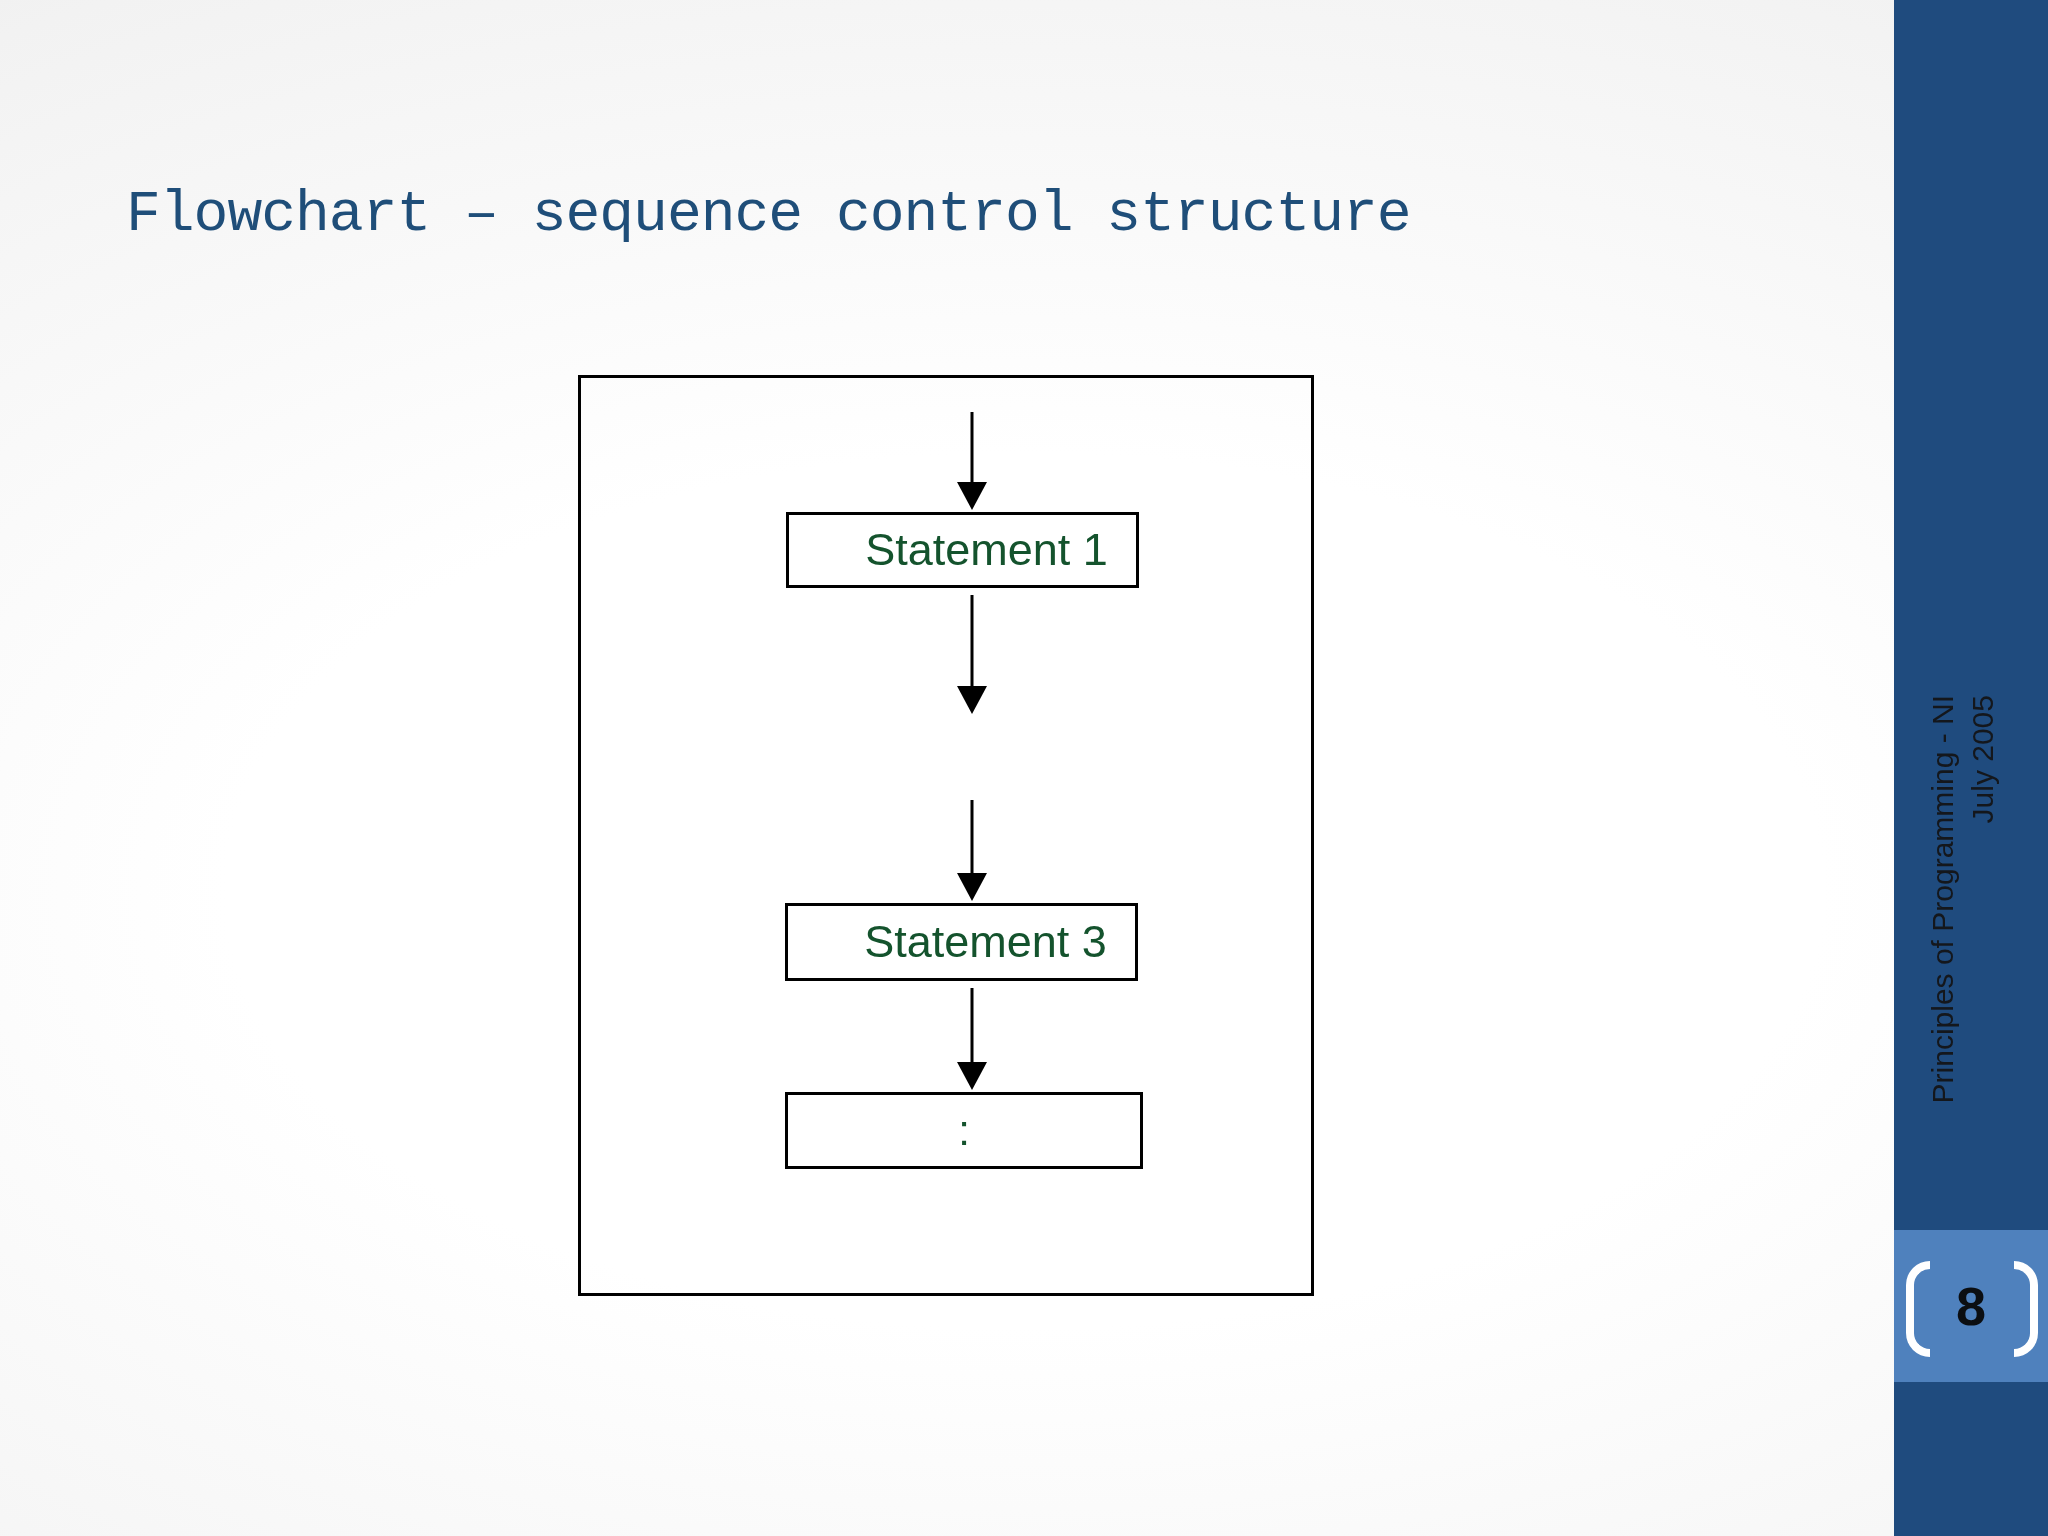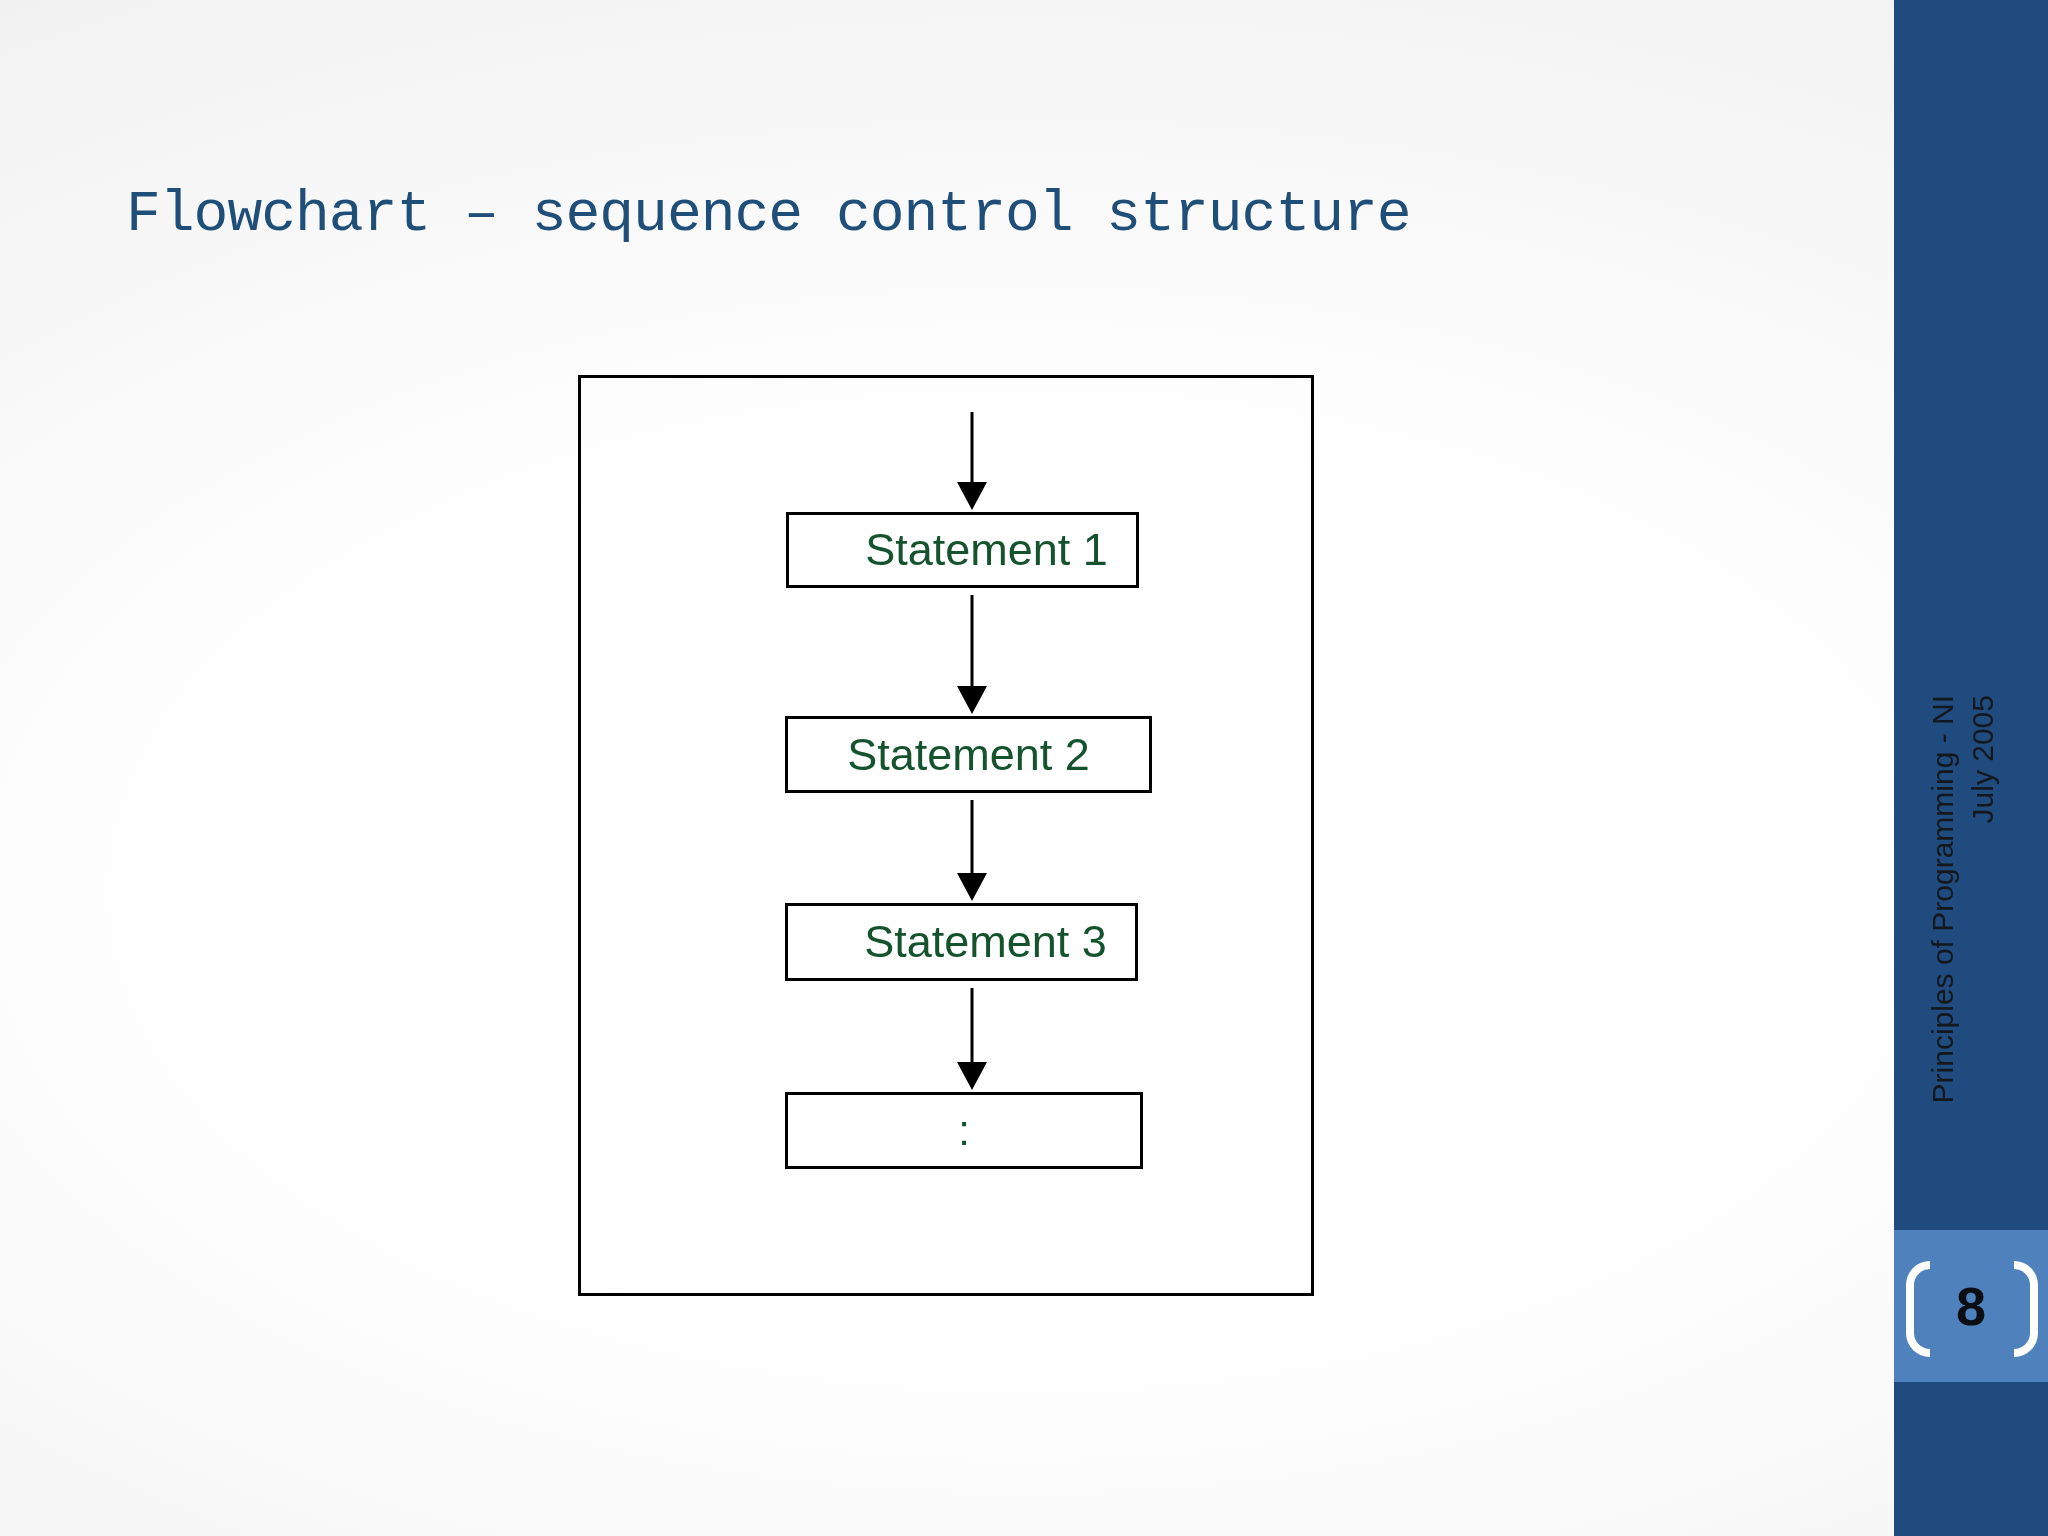--- a/index.html
+++ b/index.html
@@ -117,23 +117,20 @@
 
   <div class="stmt-box stmt-1">
     <span>Statement 1</span>
   </div>
 
   <div class="arrow arrow-2">
     <div class="line"></div>
     <div class="head"></div>
   </div>
 
-  <div class="stmt-box stmt-2">
-    <span>Statement 2</span>
-  </div>
 
   <div class="arrow arrow-3">
     <div class="line"></div>
     <div class="head"></div>
   </div>
 
   <div class="stmt-box stmt-3">
     <span>Statement 3</span>
   </div>
 

